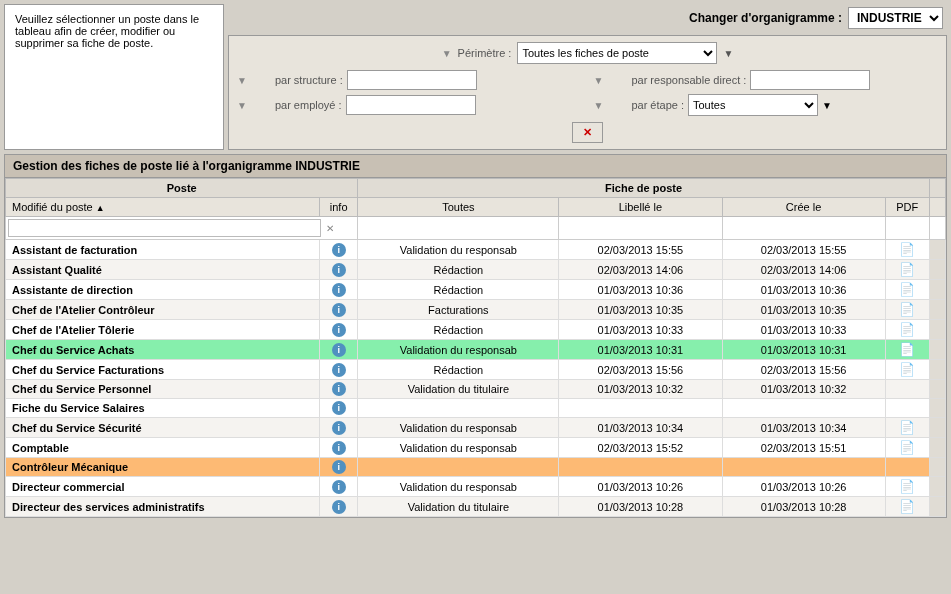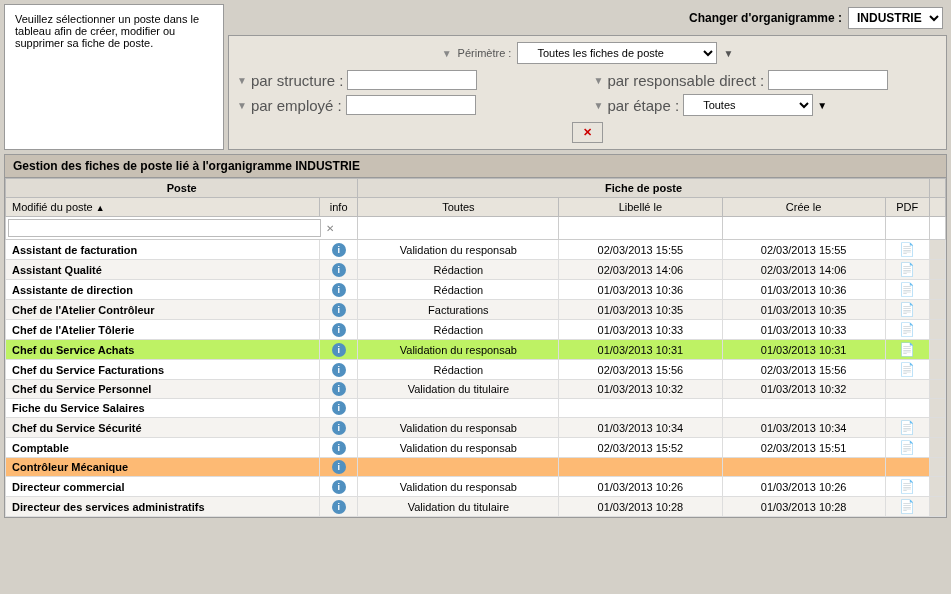--- a/index.html
+++ b/index.html
@@ -35,21 +35,21 @@
       background: #fff;
       height: 20px;
       padding: 0 3px;
       font-size: 11px;
       width: 140px;
     }
     .filter-select {
       border: 1px solid #999;
       background: #fff;
       height: 22px;
-      padding: 0 15px;
+      padding: 0 0;
       font-size: 11px;
     }
     .perimetre-row {
       display: flex;
       align-items: center;
       justify-content: center;
       margin-bottom: 6px;
       gap: 6px;
     }
     .organigramme-select {
@@ -171,23 +171,24 @@
       grid-template-columns: 1fr 1fr;
       gap: 4px 12px;
       margin-bottom: 6px;
     }
     .filter-item {
       display: flex;
       align-items: center;
       gap: 4px;
     }
     .filter-item .flabel {
-      font-size: 15px;
+      font-size: 11px;
       color: #555;
       white-space: nowrap;
+      margin-left: 24px;
     }
     .scrollbar-col {
       width: 12px;
       background: #e0dcd4;
       border-left: 1px solid #bbb;
     }
   </style>
 </head>
 <body>
 
@@ -337,21 +338,21 @@
           </tr>
           <tr style="background: rgb(255, 255, 255);">
             <td class="td-poste">Chef de l'Atelier Tôlerie</td>
             <td class="td-info"><span class="info-btn">i</span></td>
             <td class="td-etape">Rédaction</td>
             <td class="td-modifie">01/03/2013 10:33</td>
             <td class="td-cree">01/03/2013 10:33</td>
             <td class="td-pdf"><span class="pdf-icon" style="font-size: 13px; color: rgb(204, 34, 0);">📄</span></td>
             <td class="scrollbar-col"></td>
           </tr>
-          <tr style="background: #bef264; margin-left: 20px;">
+          <tr style="background: #86efac; margin-left: 20px;">
             <td class="td-poste">Chef du Service Achats</td>
             <td class="td-info"><span class="info-btn">i</span></td>
             <td class="td-etape">Validation du responsab</td>
             <td class="td-modifie">01/03/2013 10:31</td>
             <td class="td-cree">01/03/2013 10:31</td>
             <td class="td-pdf"><span class="pdf-icon" style="font-size: 13px; color: rgb(204, 34, 0);">📄</span></td>
             <td class="scrollbar-col"></td>
           </tr>
           <tr style="background: rgb(255, 255, 255);">
             <td class="td-poste">Chef du Service Facturations</td>

